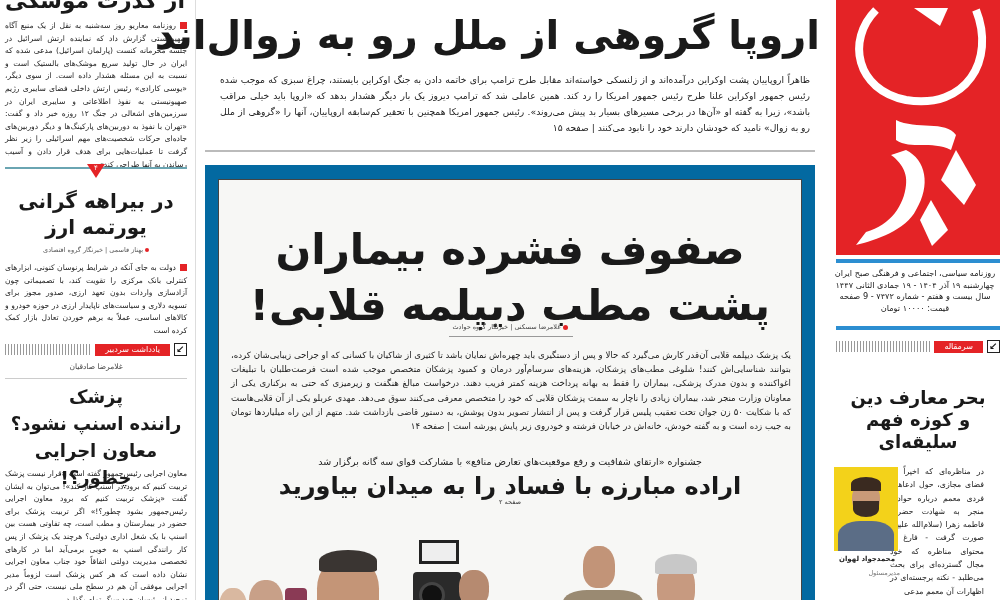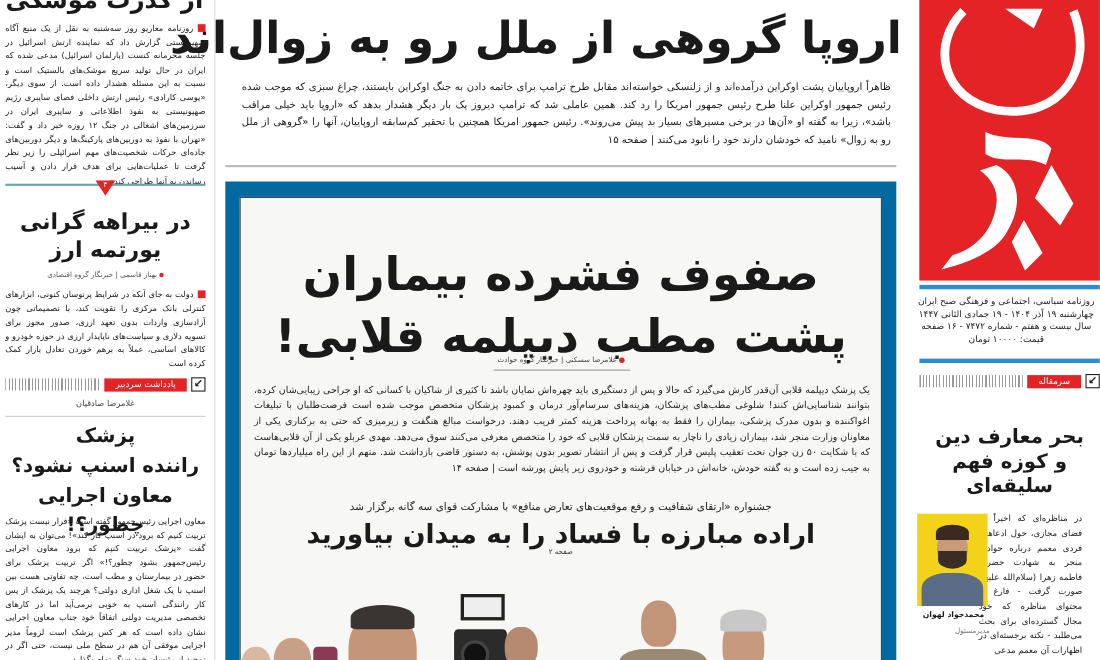--- a/index.html
+++ b/index.html
@@ -169,21 +169,21 @@
       <path d="M60 120 C 80 130, 110 120, 120 135 L 115 150 C 95 140, 75 150, 60 140 Z" fill="#fff"></path>
       <path d="M120 150 L 140 185 L 128 205 L 105 180 Z" fill="#fff"></path>
       <path d="M70 150 C 90 160, 95 185, 80 210 C 70 230, 40 240, 20 245 L 30 232 C 55 225, 68 205, 70 185 C 72 170, 62 160, 55 155 Z" fill="#fff"></path>
       <path d="M95 200 L 112 230 L 96 246 L 84 220 Z" fill="#fff"></path>
     </svg>
   </div>
   <div class="blue-rule" style="top:259px;"></div>
   <div class="meta">
     <div>روزنامه سیاسی، اجتماعی و فرهنگی صبح ایران</div>
     <div>چهارشنبه ۱۹ آذر ۱۴۰۴ - ۱۹ جمادی الثانی ۱۴۴۷</div>
-    <div>سال بیست و هفتم - شماره ۷۴۷۲ - ۱۶ صفحه</div>
+    <div>سال بیست و هفتم - شماره ۷۴۷۲ - 9 صفحه</div>
     <div>قیمت: ۱۰۰۰۰ تومان</div>
   </div>
   <div class="blue-rule" style="top:326px;"></div>
 
   <div class="editorial">
     <div class="section-bar">
       <div class="arrow-box">↙</div>
       <div class="tag">سرمقاله</div>
       <div class="hatch"></div>
     </div>

